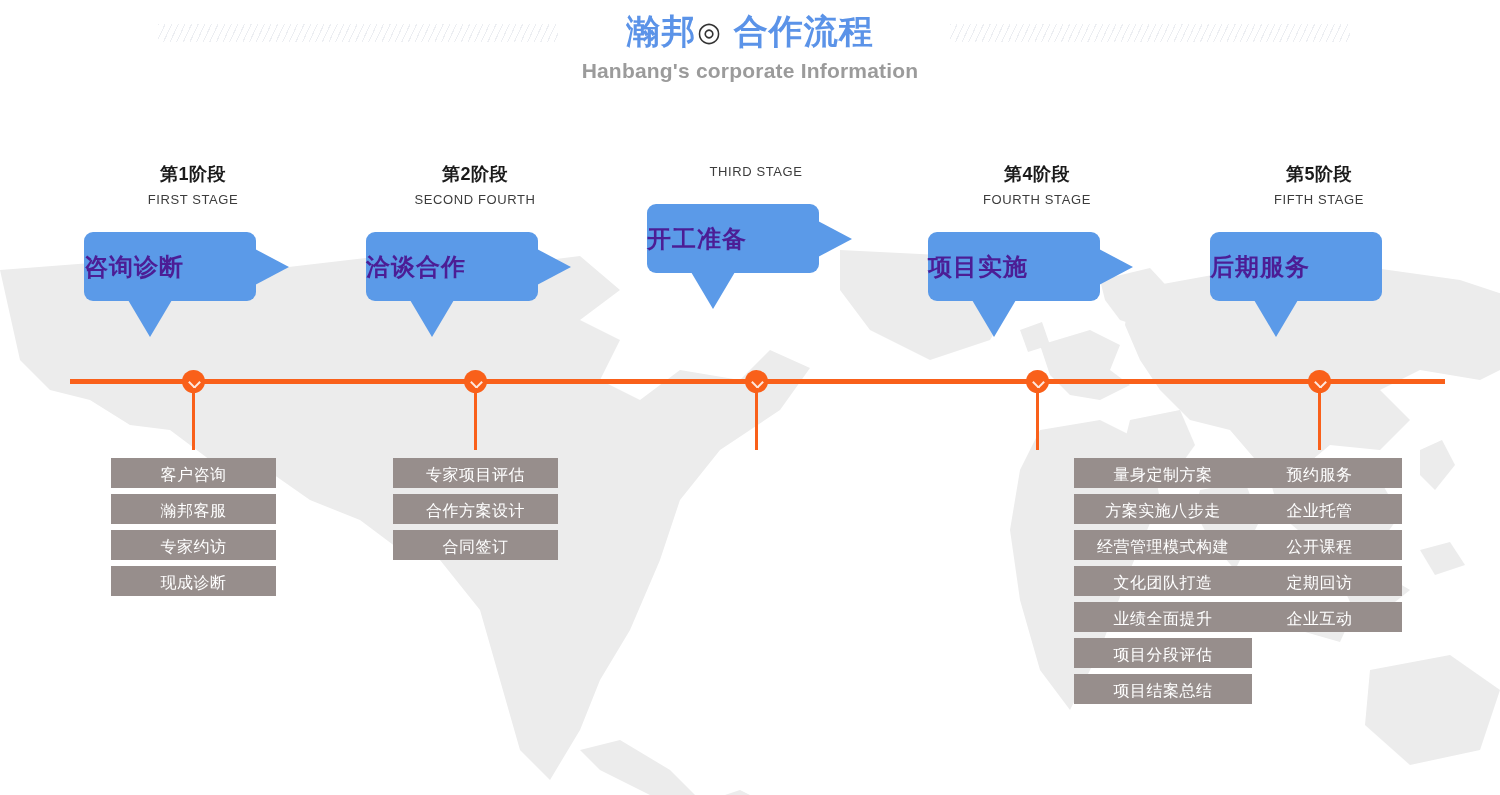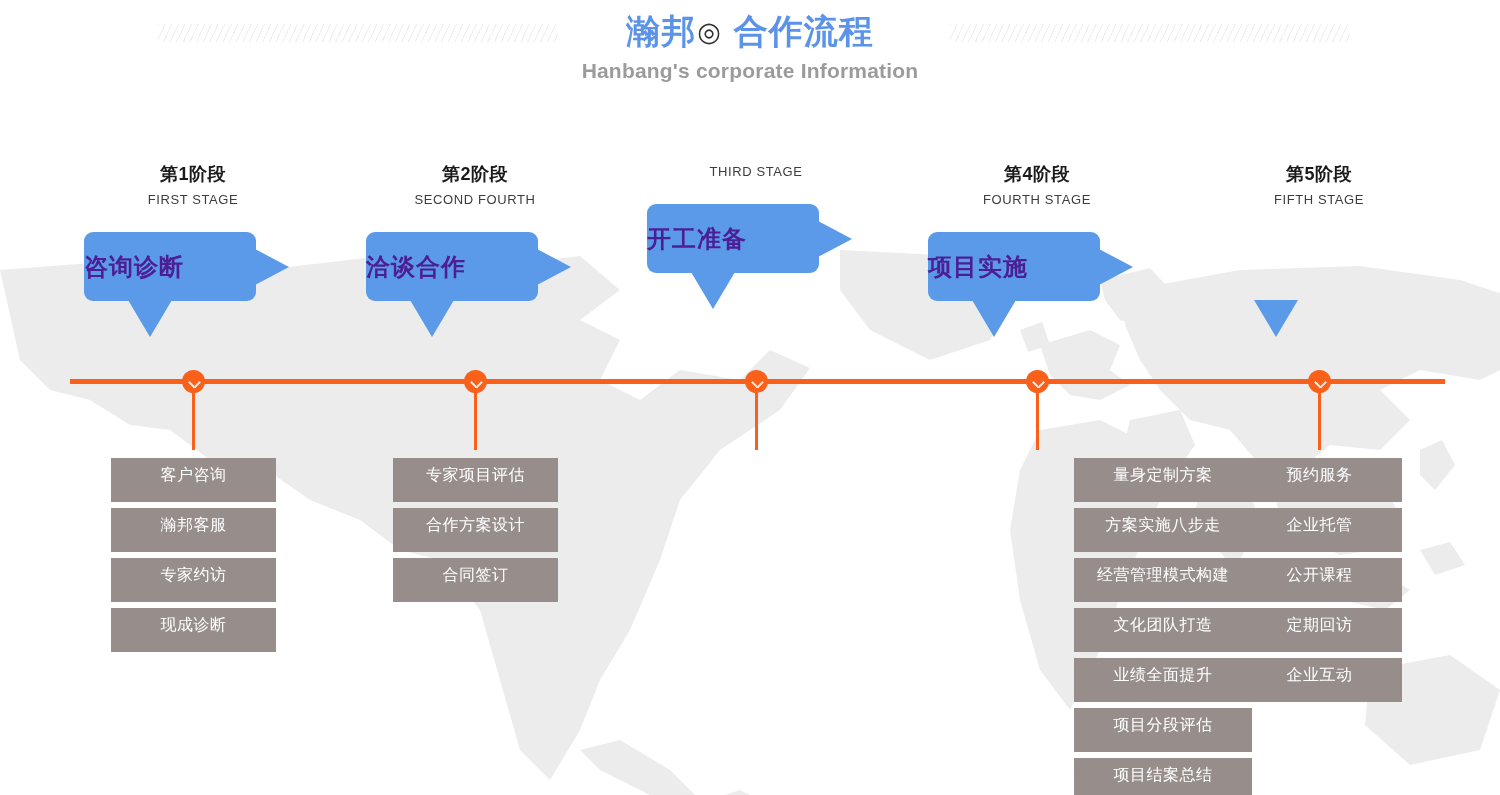--- a/index.html
+++ b/index.html
@@ -199,21 +199,21 @@
   }
 
   
   .item-list {
     position: absolute;
     top: 458px;
     margin-left: -82px;
     width: 165px;
   }
   .item {
-    height: 44px;
+    height: 30px;
     line-height: 34px;
     margin-bottom: 6px;
     background: #978e8c;
     color: #ffffff;
     font-size: 16px;
     text-align: center;
     letter-spacing: 0.5px;
     white-space: nowrap;
   }
   .item-list.wide { width: 178px; margin-left: -89px; }
@@ -355,20 +355,23 @@
           <div class="bubble-arrow"></div>
           <div class="bubble-tail"></div>
         </div>
       </div>
       <div class="stage-col" style="left: 1319px;">
         <div class="stage-head">
           <div class="stage-cn">第5阶段</div>
           <div class="stage-en">FIFTH STAGE</div>
         </div>
         <div class="bubble-area">
+          <div class="bubble">
+            <span class="bubble-label">后期服务</span>
+          </div>
           <div class="bubble-tail"></div>
         </div>
       </div>
     </div>
 
 <div class="item-list" style="left: 193px;">
       <div class="item">客户咨询</div>
       <div class="item">瀚邦客服</div>
       <div class="item">专家约访</div>
       <div class="item">现成诊断</div>

